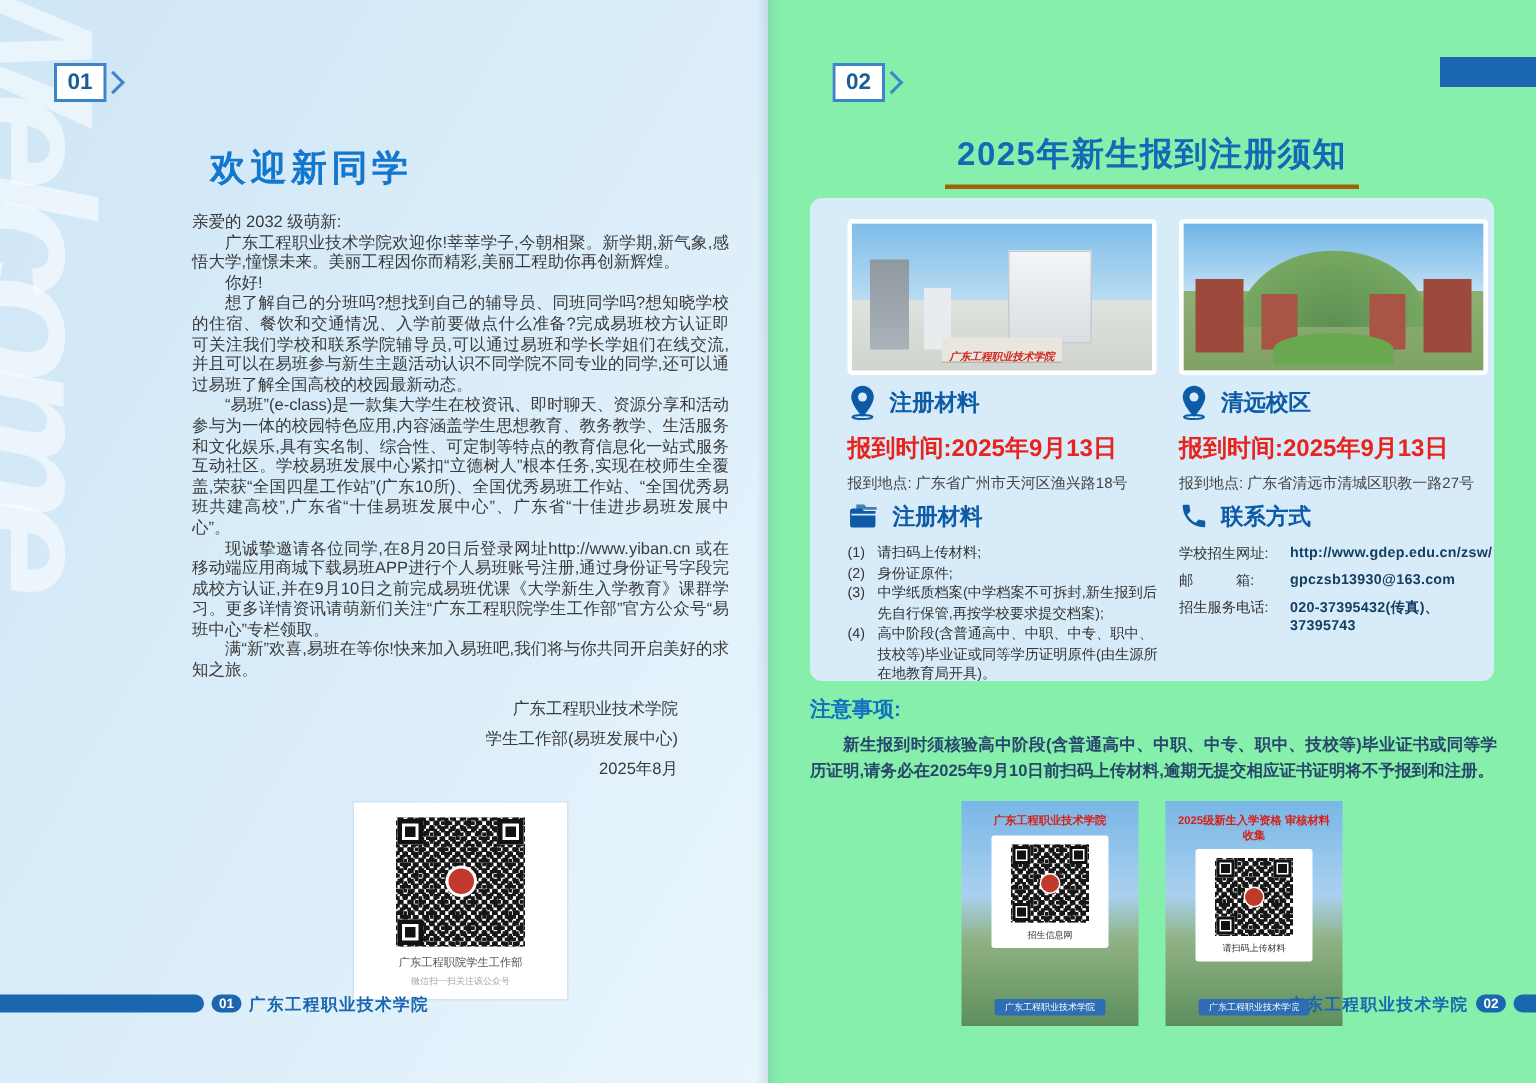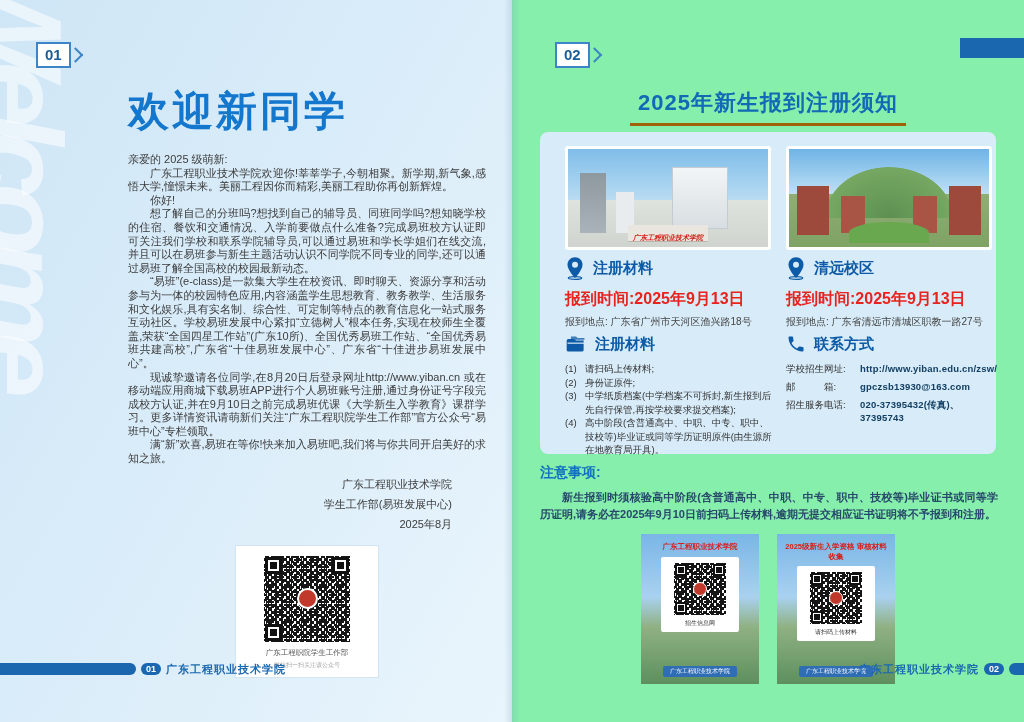--- a/index.html
+++ b/index.html
@@ -10,21 +10,21 @@
     background:linear-gradient(120deg,#cfe6f6 0%,#d9ecf9 45%,#e9f5fc 100%);}
   .watermark{position:absolute;left:-30px;top:-34px;writing-mode:vertical-lr;
     font-size:118px;font-weight:bold;font-style:italic;color:rgba(255,255,255,0.55);
     letter-spacing:-14px;line-height:0.85;user-select:none;}
   .badge{position:absolute;background:#fff;border:2px solid #3d85c6;color:#1b5e97;
     font-weight:bold;font-size:15px;padding:1px 7px;line-height:20px;}
   .badge::after{content:"";position:absolute;right:-12px;top:50%;width:9px;height:9px;
     border-top:2px solid #3d85c6;border-right:2px solid #3d85c6;transform:translateY(-50%) rotate(45deg);}
   .badge.b01{left:36px;top:42px;}
   .left-content{position:absolute;left:128px;top:84px;width:358px;}
-  .main-title{margin:0;font-size:41px;font-weight:900;color:#1377cd;letter-spacing:3px;}
+  .main-title{margin:12px;font-size:24px;font-weight:900;color:#1377cd;letter-spacing:3px;}
   .letter{margin-top:14px;font-size:11px;line-height:13.6px;color:#3b3b3b;text-align:justify;}
   .letter p{margin:0;}
   .letter p.ind{text-indent:2em;}
   .sign{margin-top:8px;text-align:right;padding-right:34px;line-height:20px;color:#3b3b3b;font-size:11px;}
   .qr-card{margin:12px auto 0;width:122px;background:#fff;padding:10px 10px 7px;text-align:center;box-shadow:0 0 0 1px rgba(180,205,225,.35);}
   .qr{position:relative;margin:0 auto;background-color:#fff;
     background-image:
       repeating-conic-gradient(#161616 0% 25%, transparent 0% 50%),
       repeating-conic-gradient(#161616 0% 25%, #ffffff 0% 50%);
     background-size:7px 7px,5px 5px;background-position:1px 2px,0 0;}
@@ -111,21 +111,21 @@
     <div class="watermark">Welcome</div>
 
     <div class="badge b01">
       <span>01</span>
     </div>
 
     <div class="left-content">
       <h1 class="main-title">欢迎新同学</h1>
 
       <div class="letter">
-        <p>亲爱的 2025 级萌新:</p>
+        <p>亲爱的 2032 级萌新:</p>
         <p class="ind">广东工程职业技术学院欢迎你!莘莘学子,今朝相聚。新学期,新气象,感悟大学,憧憬未来。美丽工程因你而精彩,美丽工程助你再创新辉煌。</p>
         <p class="ind">你好!</p>
         <p class="ind">想了解自己的分班吗?想找到自己的辅导员、同班同学吗?想知晓学校的住宿、餐饮和交通情况、入学前要做点什么准备?完成易班校方认证即可关注我们学校和联系学院辅导员,可以通过易班和学长学姐们在线交流,并且可以在易班参与新生主题活动认识不同学院不同专业的同学,还可以通过易班了解全国高校的校园最新动态。</p>
         <p class="ind">“易班”(e-class)是一款集大学生在校资讯、即时聊天、资源分享和活动参与为一体的校园特色应用,内容涵盖学生思想教育、教务教学、生活服务和文化娱乐,具有实名制、综合性、可定制等特点的教育信息化一站式服务互动社区。学校易班发展中心紧扣“立德树人”根本任务,实现在校师生全覆盖,荣获“全国四星工作站”(广东10所)、全国优秀易班工作站、“全国优秀易班共建高校”,广东省“十佳易班发展中心”、广东省“十佳进步易班发展中心”。</p>
         <p class="ind">现诚挚邀请各位同学,在8月20日后登录网址http://www.yiban.cn 或在移动端应用商城下载易班APP进行个人易班账号注册,通过身份证号字段完成校方认证,并在9月10日之前完成易班优课《大学新生入学教育》课群学习。更多详情资讯请萌新们关注“广东工程职院学生工作部”官方公众号“易班中心”专栏领取。</p>
         <p class="ind">满“新”欢喜,易班在等你!快来加入易班吧,我们将与你共同开启美好的求知之旅。</p>
         <div class="sign">
           <div>广东工程职业技术学院</div>
           <div>学生工作部(易班发展中心)</div>
           <div>2025年8月</div>
@@ -237,21 +237,21 @@
       <div class="col c2 blk2">
         <div class="sec-h">
           <svg width="20" height="20" viewBox="0 0 24 24">
             <path d="M6.62 10.79c1.44 2.83 3.76 5.14 6.59 6.59l2.2-2.2c.27-.27.67-.36 1.02-.24 1.12.37 2.33.57 3.57.57.55 0 1 .45 1 1V20c0 .55-.45 1-1 1-9.39 0-17-7.61-17-17 0-.55.45-1 1-1h3.5c.55 0 1 .45 1 1 0 1.25.2 2.45.57 3.57.11.35.03.74-.25 1.02l-2.2 2.2z" fill="#0d5ba6"></path>
           </svg>
           <span>联系方式</span>
         </div>
         <div class="contact-lines">
           <p>
               <span class="lb">学校招生网址:</span>
-              <span class="vl">http://www.yiban.edu.cn/zsw/</span>
+              <span class="vl">http://www.gdep.edu.cn/zsw/</span>
             </p>
           <p>
               <span class="lb">邮　　　箱:</span>
               <span class="vl">gpczsb13930@163.com</span>
             </p>
           <p>
               <span class="lb">招生服务电话:</span>
               <span class="vl">020-37395432(传真)、37395743</span>
             </p>
         </div>

